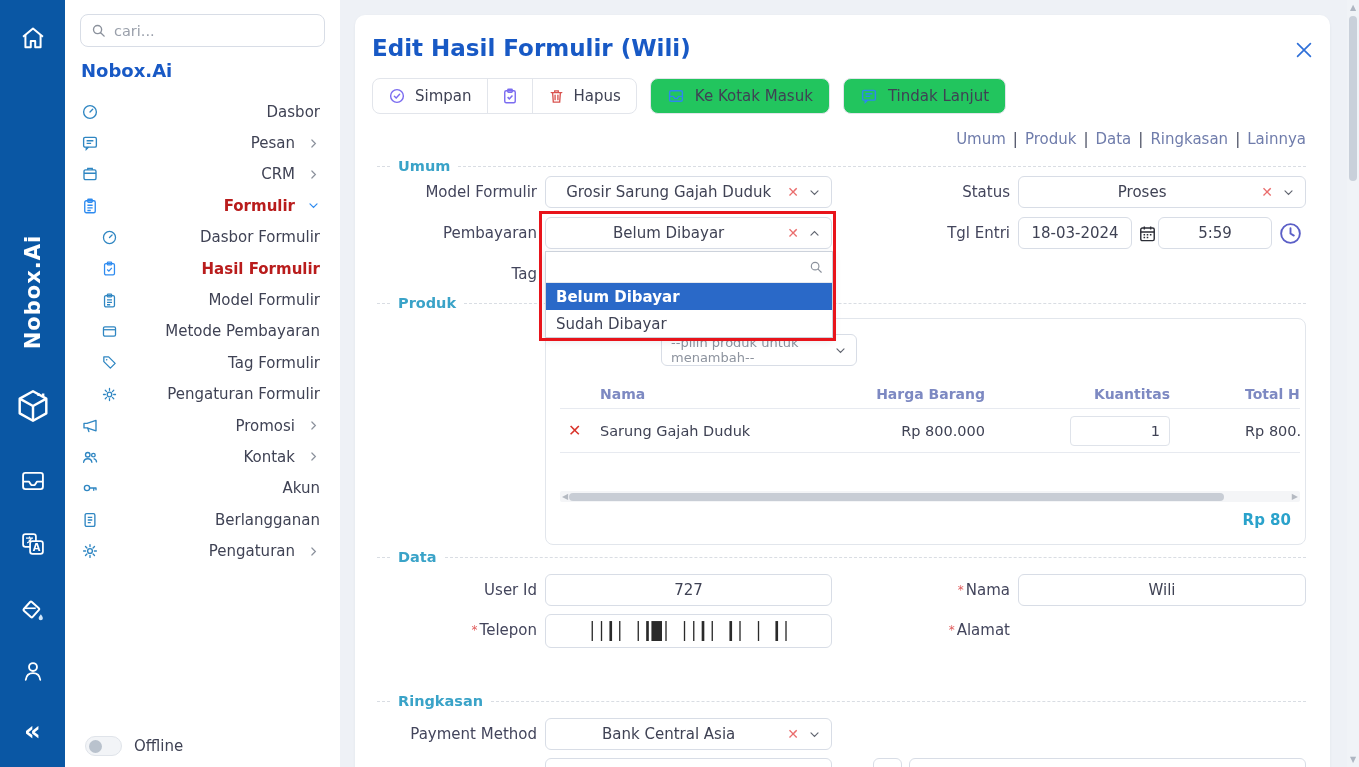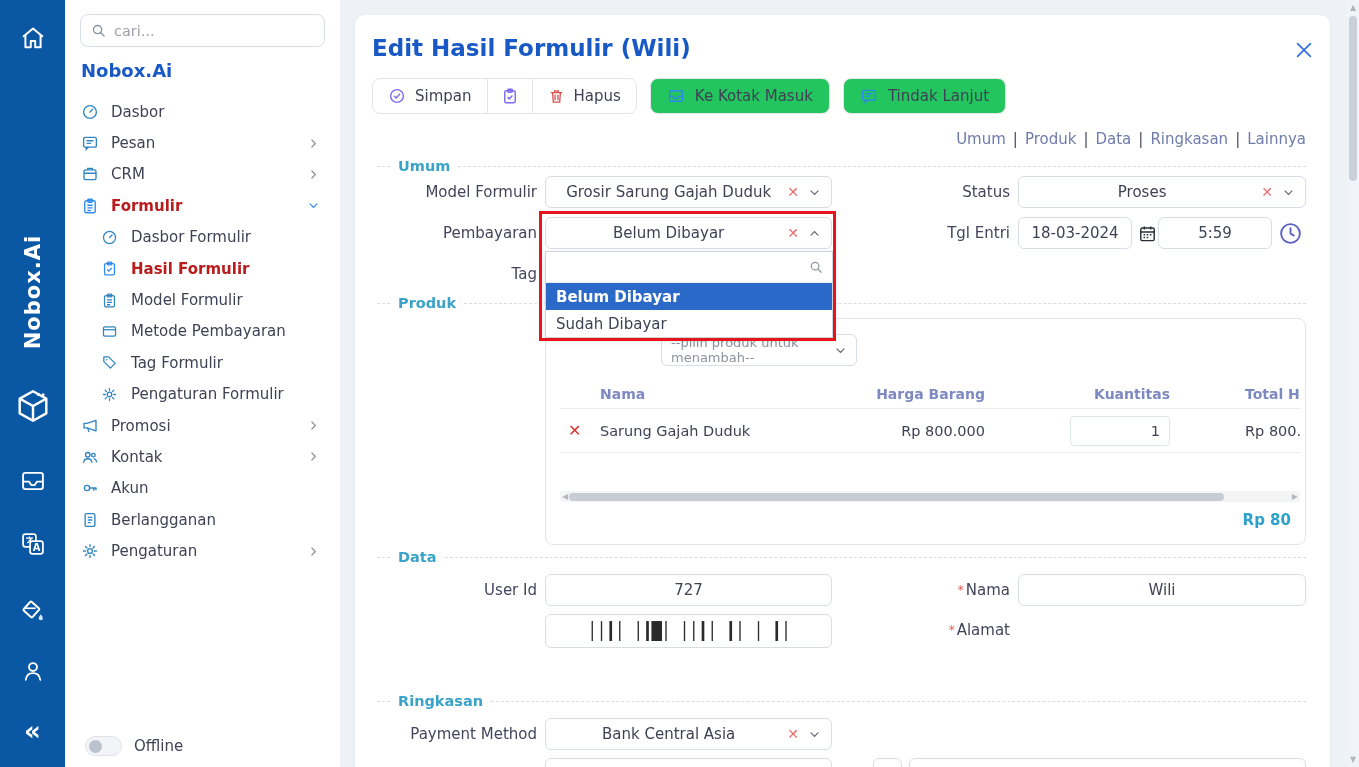--- a/index.html
+++ b/index.html
@@ -19,21 +19,21 @@
   .search-box { position:absolute; left:15px; top:14px; width:245px; height:33px; border:1px solid #d8dde6;
     border-radius:8px; display:flex; align-items:center; padding:0 10px; gap:8px; background:#fff; }
   .search-box input { border:none; outline:none; flex:1; font-size:14.5px; color:#3f4254; font-family:inherit; background:transparent; }
   .search-box input::placeholder { color:#9aa0ab; }
   .sb-brand { position:absolute; left:16px; top:60px; font-size:18px; font-weight:bold; color:#1859c5; }
   .menu { position:absolute; left:0; top:96px; width:100%; list-style:none; }
   .menu li { height:31.4px; display:flex; align-items:center; padding:0 20px 0 16px; gap:12px;
     font-size:15px; color:#3f4254; cursor:pointer; }
   .menu li.sub { padding-left:36px; }
   .menu li .micon { width:18px; height:18px; color:#2f86c2; flex:0 0 18px; display:flex; align-items:center; }
-  .menu li .mlabel { flex:1; }
+  .menu li .mlabel { flex:1;text-align:right; }
   .menu li .mchev { width:13px; height:13px; color:#8b919c; }
   .menu li.active { color:#b91c1c; font-weight:bold; }
   .menu li.active .micon, .menu li.active .mchev { color:#2e8bf0; }
   .offline { position:absolute; left:20px; bottom:11px; display:flex; align-items:center; gap:12px; }
   .toggle { width:37px; height:20px; border:1px solid #e0e4ea; background:#f2f4f7; border-radius:10px; position:relative; }
   .toggle .knob { position:absolute; left:3px; top:2.5px; width:13px; height:13px; border-radius:50%; background:#b9c2cd; }
   .offline .olabel { font-size:15px; color:#3f4254; }
 
   
   .main { position:relative; flex:1; height:100%; }
@@ -566,20 +566,21 @@
       <div class="flabel lbl-l" style="top:559px;">User Id</div>
       <div class="inp fld-l" style="top:559px;">
         <span class="grow">727</span>
       </div>
 
       <div class="flabel lbl-r" style="top:559px;"><i class="req">*</i><span>Nama</span></div>
       <div class="inp fld-r" style="top:559px;">
         <span class="grow">Wili</span>
       </div>
 
+      <div class="flabel lbl-l" style="top:599px;"><i class="req">*</i><span>Telepon</span></div>
       <div class="inp fld-l" style="top:599px; height:34px;">
         <span class="grow barcode">││┃│ │┃█│ ││┃│ ┃│ │ ┃│</span>
       </div>
 
       <div class="flabel lbl-r" style="top:599px;"><i class="req">*</i><span>Alamat</span></div>
 
       <div class="legend" style="top:678px;">
         <span class="ldash s"></span>
           <span class="ltext">Ringkasan</span>
           <span class="ldash l"></span>

